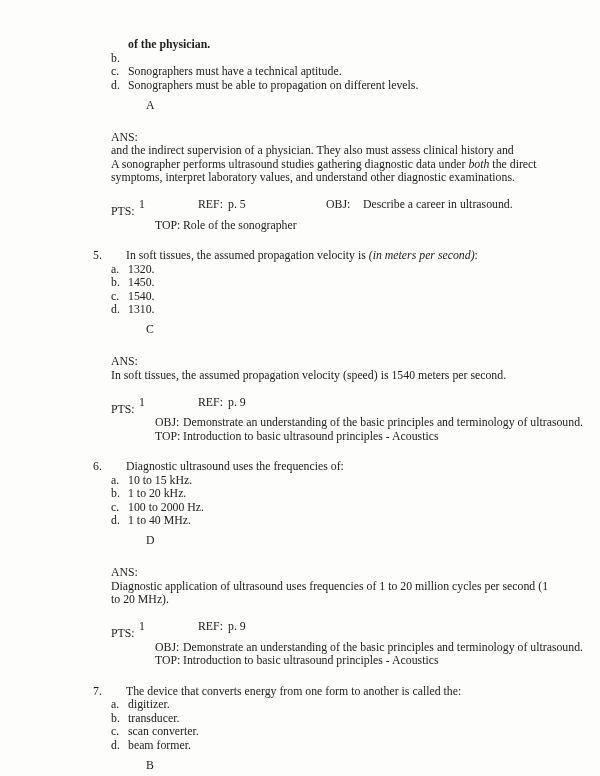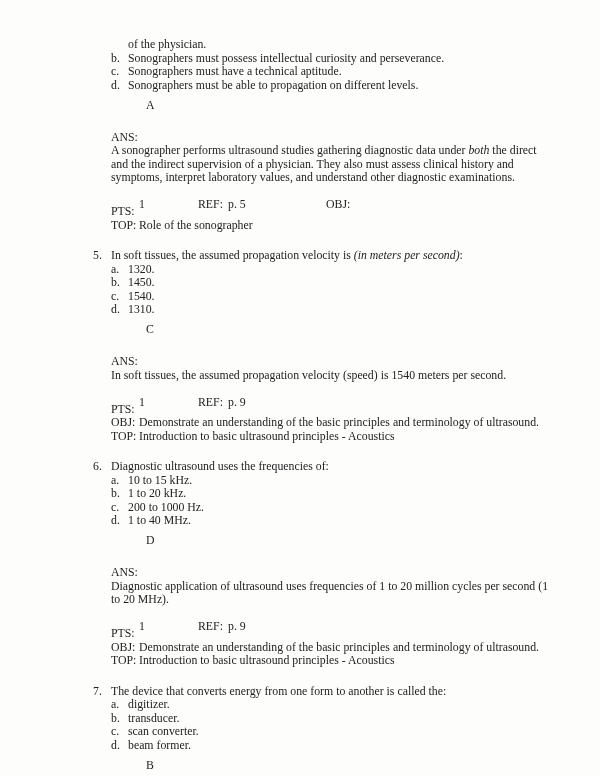--- a/index.html
+++ b/index.html
@@ -15,80 +15,80 @@
     color: #222222;
     font-size: 11.8px;
     line-height: 13.5px;
     box-sizing: border-box;
     padding: 38px 42px 0 93px;
     overflow: hidden;
   }
   .q { margin-top: 17px; }
   .q-head { display: flex; }
   .q-num { width: 18px; flex: none; }
-  .q-text { flex: 1; }
+  .q-text { flex: 1; margin-left: 15px; }
   .opt { display: flex; margin-left: 18px; }
   .opt-letter { width: 17px; flex: none; }
   .opt-text { white-space: nowrap; }
-  .opt-cont { margin-left: 35px; }
+  .opt-cont { margin-left: 35px; font-weight: bold; }
   .ans-row { display: flex; margin-left: 18px; margin-top: 6.5px; }
   .ans-label { flex: none; margin-right: 8px; margin-top: 32px; }
   .expl { margin-left: 18px; }
   .expl-line { white-space: nowrap; }
   .it { font-style: italic; }
   .meta { margin-left: 18px; margin-top: 13.5px; }
   .meta-row { display: flex; white-space: nowrap; }
   .m-pts-label { width: 28px; flex: none; margin-top: 7px; }
   .m-pts-val   { width: 59px; flex: none; }
   .m-ref-label { width: 30px; flex: none; }
   .m-ref-val   { width: 98px; flex: none; }
   .m-ref-val-end { flex: none; }
   .m-obj-label { width: 37px; flex: none; }
   .kv { display: flex; white-space: nowrap; }
-  .kv-label { width: 28px; flex: none; }
+  .kv-label { width: 28px; flex: none; margin-left: 44px; }
 </style>
 </head>
 <body>
 
 <div class="page">
 
   <section>
     <div class="opt-cont">of the physician.</div>
 
     <div class="opt">
       <span class="opt-letter">b.</span>
-      <span class="opt-text">Sonographers must possess intellectual curiosity and perseverance.</span>
     </div>
     <div class="opt">
       <span class="opt-letter">c.</span>
       <span class="opt-text">Sonographers must have a technical aptitude.</span>
     </div>
     <div class="opt">
       <span class="opt-letter">d.</span>
       <span class="opt-text">Sonographers must be able to propagation on different levels.</span>
     </div>
 
     <div class="ans-row">
       <span class="ans-label">ANS:</span>
       <span>A</span>
     </div>
 
     <div class="expl">
+      <div class="expl-line">and the indirect supervision of a physician. They also must assess clinical history and</div>
       <div class="expl-line"><span>A sonographer performs ultrasound studies gathering diagnostic data under </span><span class="it">both</span><span> the direct</span></div>
-      <div class="expl-line">and the indirect supervision of a physician. They also must assess clinical history and</div>
       <div class="expl-line">symptoms, interpret laboratory values, and understand other diagnostic examinations.</div>
     </div>
 
     <div class="meta">
       <div class="meta-row">
         <span class="m-pts-label">PTS:</span>
         <span class="m-pts-val">1</span>
         <span class="m-ref-label">REF:</span>
         <span class="m-ref-val">p. 5</span>
         <span class="m-obj-label">OBJ:</span>
+        <span>Describe a career in ultrasound.</span>
       </div>
       <div class="kv">
         <span class="kv-label">TOP:</span>
         <span>Role of the sonographer</span>
       </div>
     </div>
   </section>
 
   <section class="q">
     <div class="q-head">
@@ -144,21 +144,21 @@
     <div class="opt">
       <span class="opt-letter">a.</span>
       <span class="opt-text">10 to 15 kHz.</span>
     </div>
     <div class="opt">
       <span class="opt-letter">b.</span>
       <span class="opt-text">1 to 20 kHz.</span>
     </div>
     <div class="opt">
       <span class="opt-letter">c.</span>
-      <span class="opt-text">200 to 1000 Hz.</span>
+      <span class="opt-text">100 to 2000 Hz.</span>
     </div>
     <div class="opt">
       <span class="opt-letter">d.</span>
       <span class="opt-text">1 to 40 MHz.</span>
     </div>
     <div class="ans-row">
       <span class="ans-label">ANS:</span>
       <span>D</span>
     </div>
     <div class="expl">

